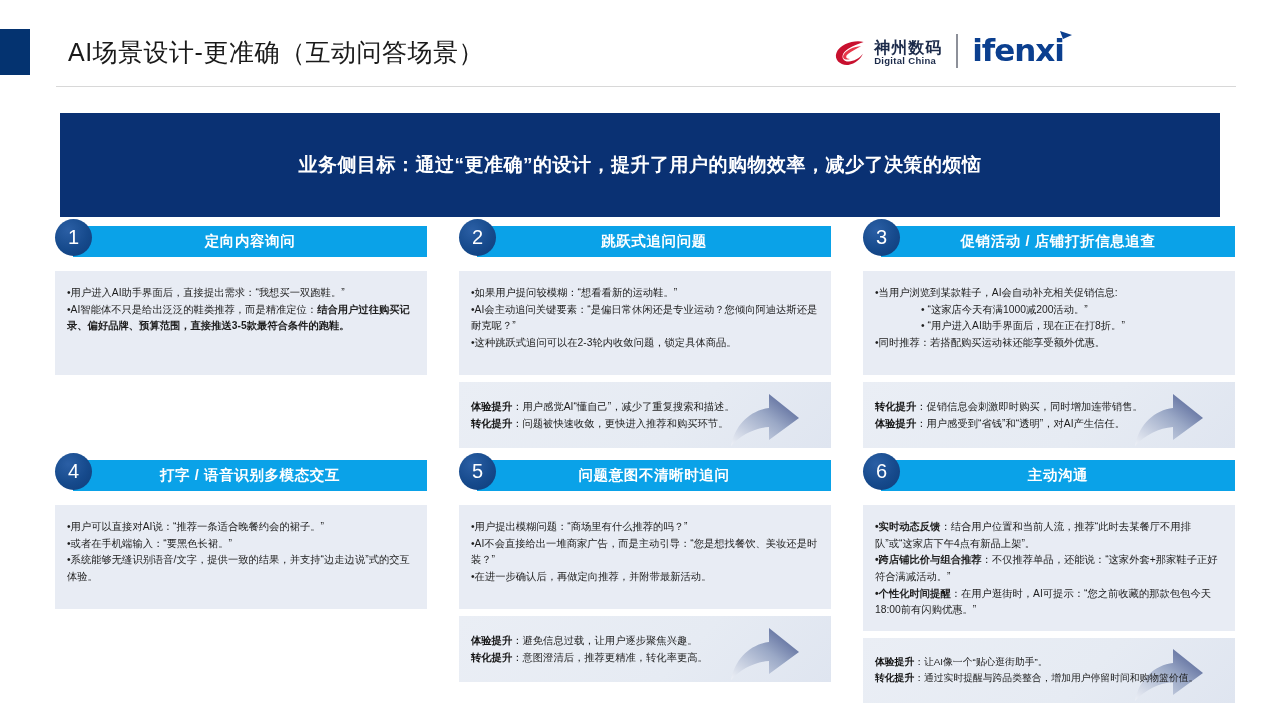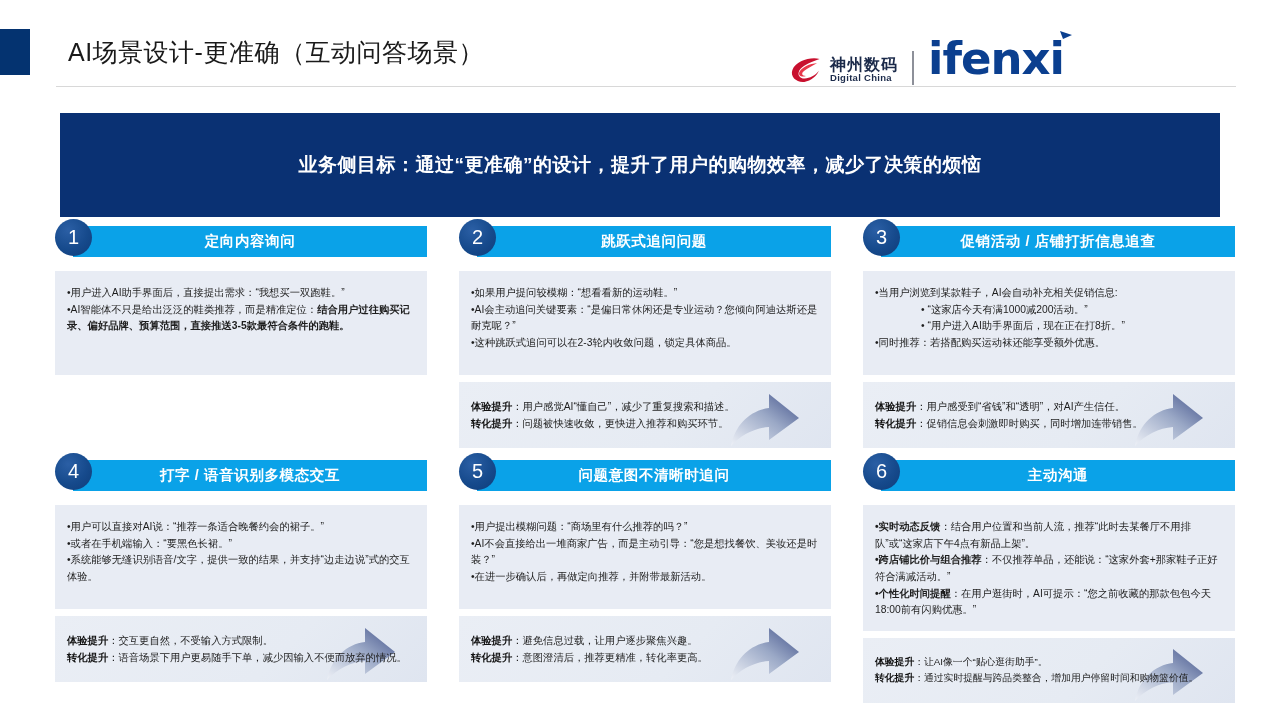--- a/index.html
+++ b/index.html
@@ -30,21 +30,21 @@
     position: absolute; right: 58px; top: 32px;
     display: flex; align-items: flex-end; gap: 14px;
   }
   .dc-logo { display: flex; align-items: center; gap: 7px; }
   .dc-mark { width: 34px; height: 30px; }
   .dc-text { line-height: 1.05; }
   .dc-cn { font-size: 16px; font-weight: bold; color: #1b2a4a; letter-spacing: 1px; }
   .dc-en { font-size: 9.5px; font-weight: bold; color: #1b2a4a; letter-spacing: 0.3px; }
   .logo-div { width: 2px; height: 34px; background: #8d9099; }
   .if-logo {
-    font-size: 45px; font-weight: bold; color: #0b3f8f;
+    font-size: 31px; font-weight: bold; color: #0b3f8f;
     letter-spacing: -1px; position: relative; padding-right: 6px;
     font-family: "DejaVu Sans", sans-serif;
   }
   .if-swoosh { position: absolute; right: -3px; top: -2px; }
 
   
   .banner {
     position: absolute; left: 60px; top: 113px;
     width: 1160px; height: 104px;
     background: #0a3173;
@@ -214,22 +214,22 @@
       </div>
       <div class="body-box">
         <div class="bullets">
           <span class="ln">•当用户浏览到某款鞋子，AI会自动补充相关促销信息:</span>
           <span class="ind">•         “这家店今天有满1000减200活动。”</span>
           <span class="ind">•          “用户进入AI助手界面后，现在正在打8折。”</span>
           <span class="ln">•同时推荐：若搭配购买运动袜还能享受额外优惠。</span>
         </div>
       </div>
       <div class="impact-box">
+        <div class="impact-line"><b>转化提升</b>：<span>促销信息会刺激即时购买，同时增加连带销售。</span></div>
         <div class="impact-line"><b>体验提升</b>：<span>用户感受到“省钱”和“透明”，对AI产生信任。</span></div>
-        <div class="impact-line"><b>转化提升</b>：<span>促销信息会刺激即时购买，同时增加连带销售。</span></div>
         <svg class="arrow-wrap" viewBox="0 0 96 70">
           <defs>
               <linearGradient id="ag3" x1="0" y1="1" x2="1" y2="0">
                 <stop offset="0" stop-color="#eef1f7"></stop>
                 <stop offset="0.55" stop-color="#9aa8c6"></stop>
                 <stop offset="1" stop-color="#42528a"></stop>
               </linearGradient>
             </defs>
           <path d="M2 68 C6 46, 22 32, 40 30 L40 16 L70 40 L40 62 L40 49 C26 50, 12 57, 2 68 Z" fill="url(#ag3)"></path>
         </svg>
@@ -242,34 +242,20 @@
           <span>打字 / 语音识别多模态交互</span>
         </div>
         <div class="badge">4</div>
       </div>
       <div class="body-box">
         <div class="bullets">
           <span class="ln">•用户可以直接对AI说：“推荐一条适合晚餐约会的裙子。”</span>
           <span class="ln">•或者在手机端输入：“要黑色长裙。”</span>
           <span class="ln">•系统能够无缝识别语音/文字，提供一致的结果，并支持“边走边说”式的交互体验。</span>
         </div>
-      </div>
-      <div class="impact-box">
-        <div class="impact-line"><b>体验提升</b>：<span>交互更自然，不受输入方式限制。</span></div>
-        <div class="impact-line"><b>转化提升</b>：<span>语音场景下用户更易随手下单，减少因输入不便而放弃的情况。</span></div>
-        <svg class="arrow-wrap" viewBox="0 0 96 70">
-          <defs>
-              <linearGradient id="ag4" x1="0" y1="1" x2="1" y2="0">
-                <stop offset="0" stop-color="#eef1f7"></stop>
-                <stop offset="0.55" stop-color="#9aa8c6"></stop>
-                <stop offset="1" stop-color="#42528a"></stop>
-              </linearGradient>
-            </defs>
-          <path d="M2 68 C6 46, 22 32, 40 30 L40 16 L70 40 L40 62 L40 49 C26 50, 12 57, 2 68 Z" fill="url(#ag4)"></path>
-        </svg>
       </div>
     </div>
 
     <div class="card c4">
       <div class="card-head">
         <div class="head-bar">
           <span>问题意图不清晰时追问</span>
         </div>
         <div class="badge">5</div>
       </div>

